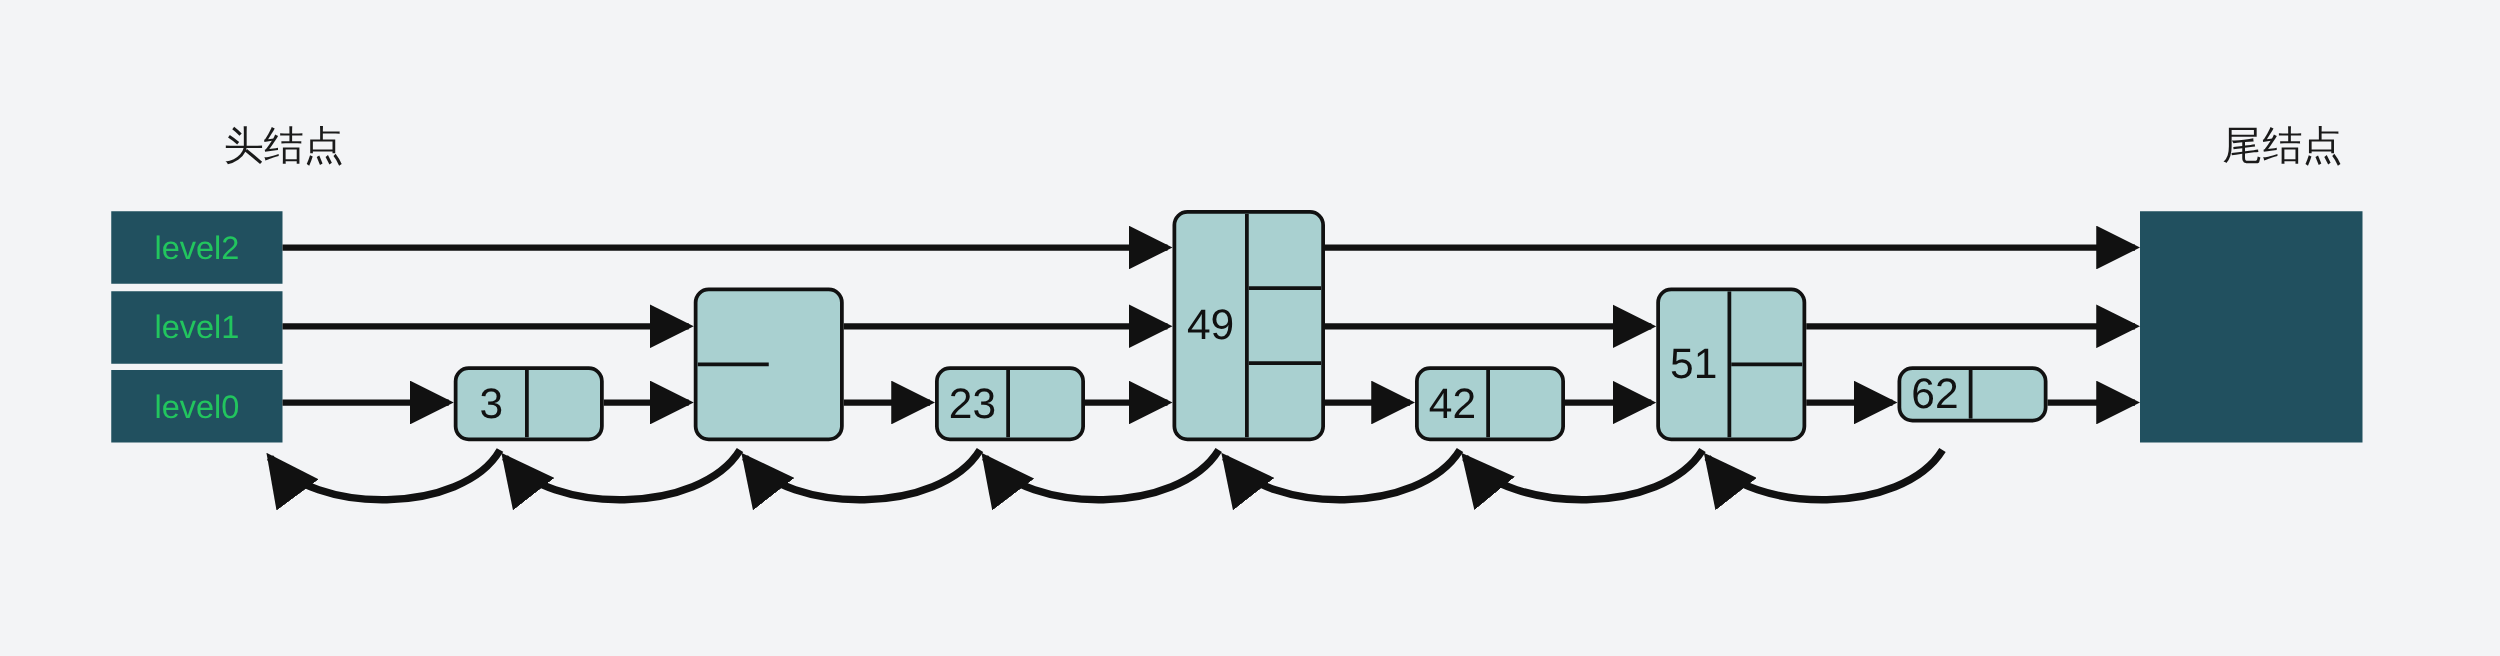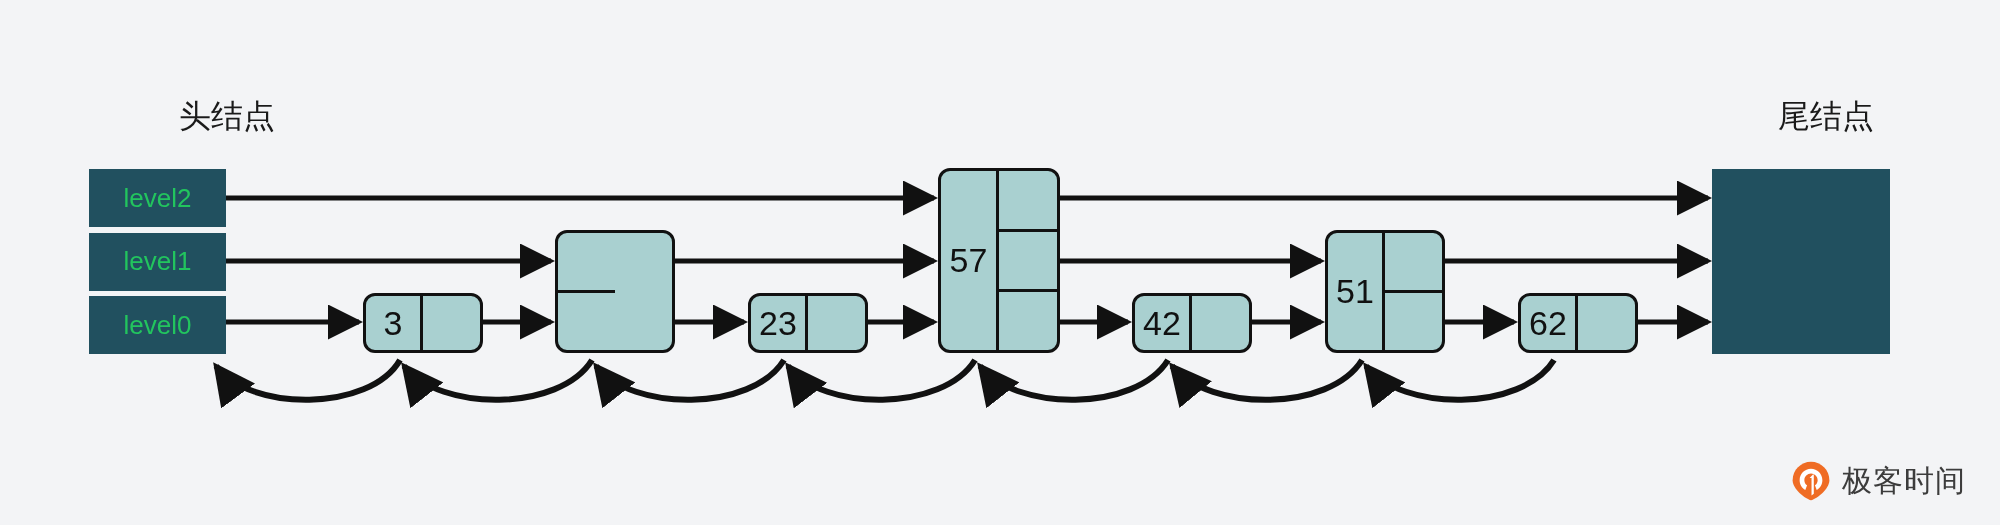--- a/index.html
+++ b/index.html
@@ -158,21 +158,21 @@
   </div>
 
   <div class="node" style="left:748px; top:293px; width:120px; height:60px;">
     <div class="node-key">23</div>
     <div class="node-ptrs">
       <div class="ptr"></div>
     </div>
   </div>
 
   <div class="node" style="left:938px; top:168px; width:122px; height:185px;">
-    <div class="node-key">57</div>
+    <div class="node-key">49</div>
     <div class="node-ptrs">
       <div class="ptr"></div>
       <div class="ptr"></div>
       <div class="ptr"></div>
     </div>
   </div>
 
   <div class="node" style="left:1132px; top:293px; width:120px; height:60px;">
     <div class="node-key">42</div>
     <div class="node-ptrs">
@@ -181,21 +181,21 @@
   </div>
 
   <div class="node" style="left:1325px; top:230px; width:120px; height:123px;text-align:center;">
     <div class="node-key">51</div>
     <div class="node-ptrs">
       <div class="ptr"></div>
       <div class="ptr"></div>
     </div>
   </div>
 
-  <div class="node" style="left:1518px; top:293px; width:120px; height:60px;">
+  <div class="node" style="left:1518px; top:293px; width:120px; height:45px;">
     <div class="node-key">62</div>
     <div class="node-ptrs">
       <div class="ptr"></div>
     </div>
   </div>
 
   <svg id="svg-layer" viewBox="0 0 2000 525">
     <defs>
       <marker id="ah" markerWidth="7" markerHeight="7" refX="6.2" refY="3.5" orient="auto" markerUnits="strokeWidth">
         <path d="M0,0 L7,3.5 L0,7 z" fill="#111111"></path>
@@ -229,22 +229,14 @@
       <path d="M400,360 C370,412 250,412 216,366"></path>
       <path d="M592,360 C560,412 440,412 404,366"></path>
       <path d="M784,360 C752,412 632,412 596,366"></path>
       <path d="M975,360 C943,412 823,412 788,366"></path>
       <path d="M1168,360 C1136,412 1016,412 980,366"></path>
       <path d="M1362,360 C1330,412 1210,412 1172,366"></path>
       <path d="M1554,360 C1522,412 1402,412 1366,366"></path>
     </g>
   </svg>
 
-  <div id="logo">
-    <svg id="logo-mark" viewBox="0 0 48 48">
-      <path d="M24 2 C12.4 2 3 11.4 3 23 C3 33 17 44 24 46 C31 44 45 33 45 23 C45 11.4 35.6 2 24 2 Z" fill="#ef6c24"></path>
-      <path d="M24 10 C16.8 10 11 15.8 11 23 C11 27.8 13.6 32 17.5 34.2 L19.5 28.8 C17.6 27.6 16.4 25.5 16.4 23 C16.4 18.8 19.8 15.4 24 15.4 C28.2 15.4 31.6 18.8 31.6 23 C31.6 25.5 30.4 27.6 28.5 28.8 L30.5 34.2 C34.4 32 37 27.8 37 23 C37 15.8 31.2 10 24 10 Z" fill="#ffffff"></path>
-      <path d="M26.2 16.5 L22.4 20.6 L24.6 20.6 L24.6 40.5 L27.2 38.5 L27.2 16.5 Z" fill="#ffffff"></path>
-    </svg>
-    <div id="logo-text">极客时间</div>
-  </div>
 
 </div>
 
 </body></html>

